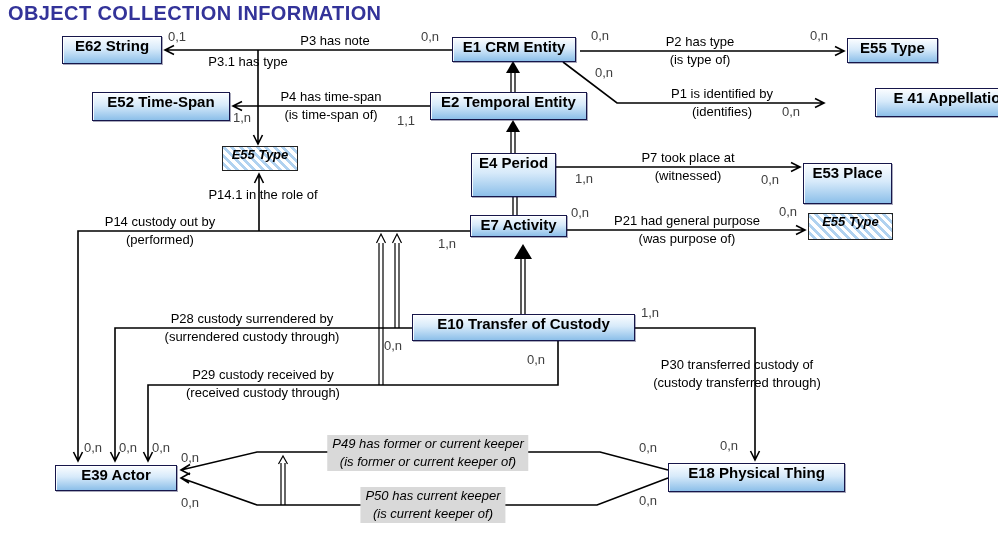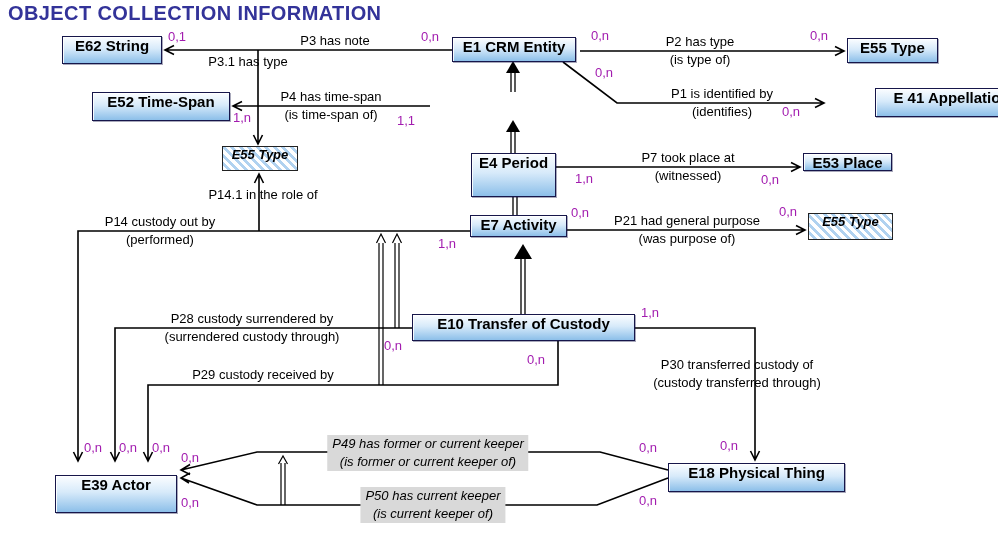--- a/index.html
+++ b/index.html
@@ -11,21 +11,21 @@
   .node{position:absolute;display:flex;justify-content:center;
         border:1px solid #16164a;
         background:linear-gradient(180deg,#fbfdff 0%,#d7eafa 45%,#8cbfe9 100%);
         box-shadow:inset 1px 1px 0 rgba(255,255,255,.9),1px 1px 0 rgba(10,10,60,.35);
         font-weight:bold;font-size:15px;color:#000;white-space:nowrap;box-sizing:border-box}
   .node.hatched{background:repeating-linear-gradient(45deg,#ffffff 0px,#ffffff 3px,#b0d2f0 3px,#b0d2f0 6px);
         font-style:italic;font-size:13px;border:1px solid #222;box-shadow:none}
   .plabel{position:absolute;transform:translateX(-50%);text-align:center;font-size:13px;
         line-height:18px;color:#000;white-space:nowrap}
   .plabel.gray div{background:#d9d9d9;font-style:italic;padding:0 5px}
-  .card{position:absolute;font-size:13px;color:#a21caf;white-space:nowrap}
+  .card{position:absolute;font-size:13px;color:#404040;white-space:nowrap}
 </style>
 </head>
 <body>
 
 <div id="stage">
 
   <svg id="wires" width="998" height="533" viewBox="0 0 998 533">
     <g stroke="#000" stroke-width="1.6" fill="none">
       <path d="M452 50 H165 M174 45.5 L165 50 L174 54.5"></path>
       <path d="M258 50 V144 M253.5 135 L258 144 L262.5 135"></path>
@@ -64,42 +64,45 @@
     </div>
   <div class="node" style="left:452px;top:37px;width:124px;height:25px">
       <span>E1 CRM Entity</span>
     </div>
   <div class="node" style="left:847px;top:38px;width:91px;height:25px">
       <span>E55 Type</span>
     </div>
   <div class="node" style="left:92px;top:92px;width:138px;height:29px">
       <span>E52 Time-Span</span>
     </div>
+  <div class="node" style="left:430px;top:92px;width:157px;height:28px">
+      <span>E2 Temporal Entity</span>
+    </div>
   <div class="node" style="left:875px;top:88px;width:153px;height:29px">
       <span>E 41 Appellation</span>
     </div>
   <div class="node hatched" style="left:222px;top:146px;width:76px;height:25px">
       <span>E55 Type</span>
     </div>
   <div class="node" style="left:471px;top:153px;width:85px;height:44px">
       <span>E4 Period</span>
     </div>
-  <div class="node" style="left:803px;top:153px;width:89px;height:18px">
+  <div class="node" style="left:803px;top:163px;width:89px;height:41px">
       <span>E53 Place</span>
     </div>
   <div class="node" style="left:470px;top:215px;width:97px;height:22px">
       <span>E7 Activity</span>
     </div>
   <div class="node hatched" style="left:808px;top:213px;width:85px;height:27px">
       <span>E55 Type</span>
     </div>
   <div class="node" style="left:412px;top:314px;width:223px;height:27px">
       <span>E10 Transfer of Custody</span>
     </div>
-  <div class="node" style="left:55px;top:475px;width:122px;height:38px">
+  <div class="node" style="left:55px;top:465px;width:122px;height:26px">
       <span>E39 Actor</span>
     </div>
   <div class="node" style="left:668px;top:463px;width:177px;height:29px">
       <span>E18 Physical Thing</span>
     </div>
 
   <div class="plabel" style="left:335px;top:32px">
     <div>P3 has note</div>
   </div>
   <div class="plabel" style="left:248px;top:53px">
@@ -131,20 +134,21 @@
   </div>
   <div class="plabel" style="left:263px;top:186px">
     <div>P14.1 in the role of</div>
   </div>
   <div class="plabel" style="left:252px;top:310px">
     <div>P28 custody surrendered by</div>
     <div>(surrendered custody through)</div>
   </div>
   <div class="plabel" style="left:263px;top:366px">
     <div>P29 custody received by</div>
+    <div>(received custody through)</div>
   </div>
   <div class="plabel" style="left:737px;top:356px">
     <div>P30 transferred custody of</div>
     <div>(custody transferred through)</div>
   </div>
   <div class="plabel gray" style="left:428px;top:435px">
     <div>P49 has former or current keeper</div>
     <div>(is former or current keeper of)</div>
   </div>
   <div class="plabel gray" style="left:433px;top:487px">

